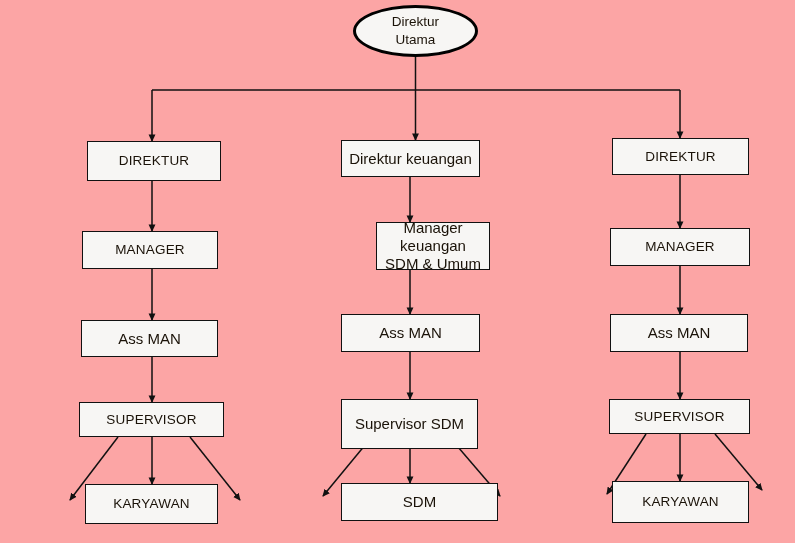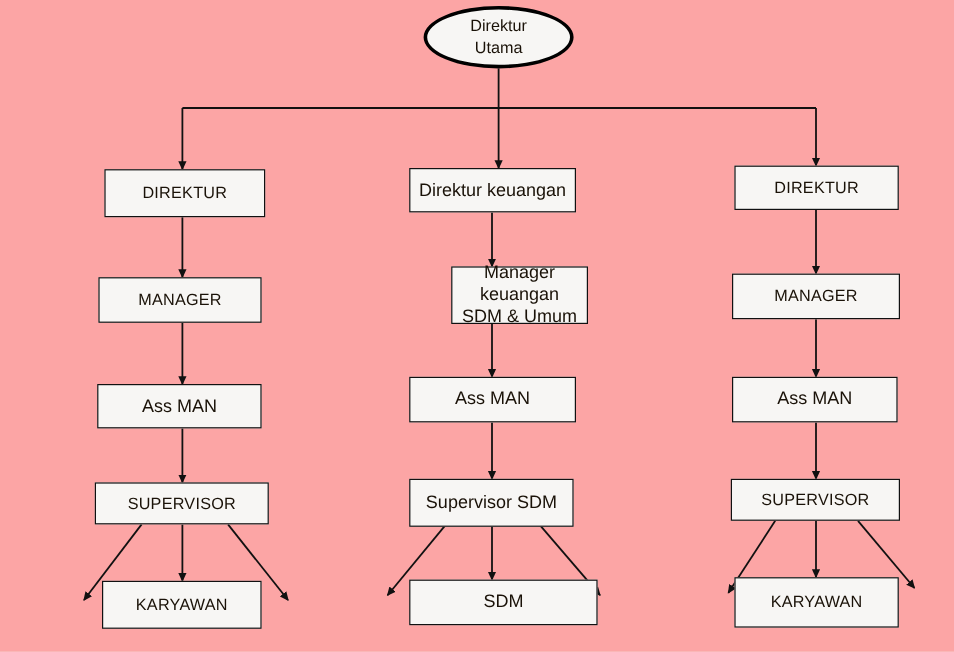--- a/index.html
+++ b/index.html
@@ -138,21 +138,21 @@
   <div class="node t-mixed" style="left:341px; top:140px; width:139px; height:37px;">
     <span class="node-label">Direktur keuangan</span>
   </div>
   <div class="node t-mixed" style="left:341px; top:222px; width:114px; height:48px;margin-left:35px;">
     <span class="node-label">Manager keuangan
 SDM &amp; Umum</span>
   </div>
   <div class="node t-mixed" style="left:341px; top:314px; width:139px; height:38px;">
     <span class="node-label">Ass MAN</span>
   </div>
-  <div class="node t-mixed" style="left:341px; top:399px; width:137px; height:40px;">
+  <div class="node t-mixed" style="left:341px; top:399px; width:137px; height:50px;">
     <span class="node-label">Supervisor SDM</span>
   </div>
   <div class="node t-mixed" style="left:341px; top:483px; width:157px; height:38px;">
     <span class="node-label">SDM</span>
   </div>
 
   <div class="node t-upper" style="left:612px; top:138px; width:137px; height:37px;">
     <span class="node-label">DIREKTUR</span>
   </div>
   <div class="node t-upper" style="left:610px; top:228px; width:140px; height:38px;">

